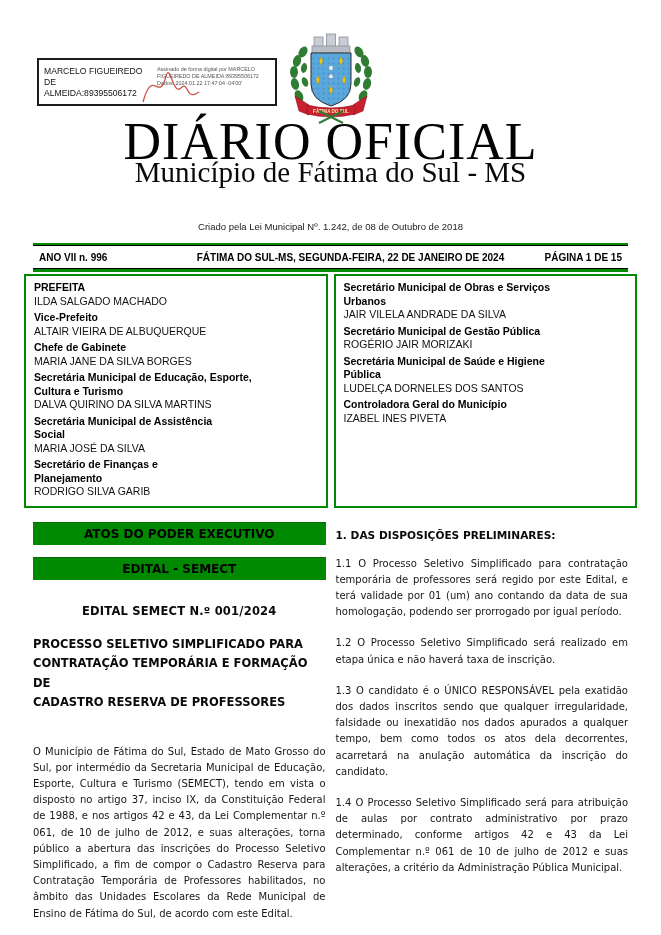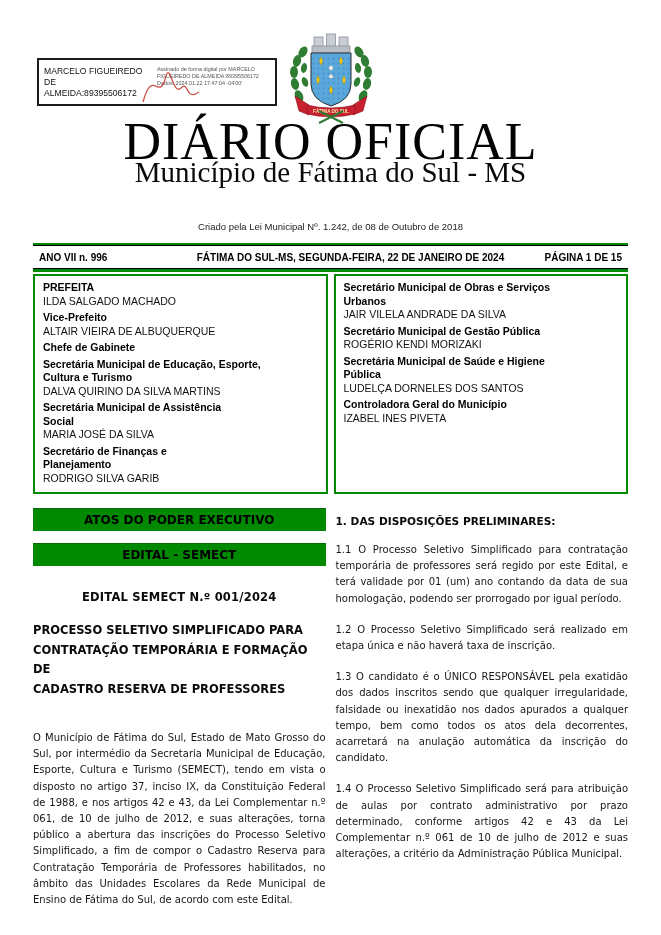--- a/index.html
+++ b/index.html
@@ -35,21 +35,21 @@
   .rule-g{height:2px;background:var(--green);}
   .rule-b{height:1px;background:#000;}
   .rule-g-thick{height:3px;background:var(--green);}
   .head-bar{display:flex;align-items:center;height:22px;
             font-weight:bold;font-size:10px;padding:8px 6px;}
   .hb-left{width:150px;text-align:left;}
   .hb-center{flex:1;text-align:center;}
   .hb-right{width:110px;text-align:right;}
 
   
-  .officials{margin:2px 33px 0;display:flex;gap:6px;}
+  .officials{margin:2px 24px 0;display:flex;gap:6px;}
   .obox{flex:1;border:2px solid var(--green);padding:5px 8px 4px;background:#fff;}
   .official{margin-bottom:3px;}
   .o-title{font-weight:bold;font-size:10.5px;line-height:13.5px;white-space:pre-line;}
   .o-name{font-size:10.5px;line-height:13.5px;color:#111;}
 
   
   .content{margin:14px 33px 0;display:flex;gap:10px;
            font-family:"DejaVu Sans",sans-serif;}
   .col{flex:1;min-width:0;}
   .banner{background:var(--green);color:#000;text-align:center;
@@ -166,20 +166,21 @@
       <div class="official">
         <div class="o-title">PREFEITA</div>
         <div class="o-name">ILDA SALGADO MACHADO</div>
       </div>
       <div class="official">
         <div class="o-title">Vice-Prefeito</div>
         <div class="o-name">ALTAIR VIEIRA DE ALBUQUERQUE</div>
       </div>
       <div class="official">
         <div class="o-title">Chefe de Gabinete</div>
+        <div class="o-name">MARIA JANE DA SILVA BORGES</div>
       </div>
       <div class="official">
         <div class="o-title">Secretária Municipal de Educação, Esporte,
 Cultura e Turismo</div>
         <div class="o-name">DALVA QUIRINO DA SILVA MARTINS</div>
       </div>
       <div class="official">
         <div class="o-title">Secretária Municipal de Assistência
 Social</div>
         <div class="o-name">MARIA JOSÉ DA SILVA</div>
@@ -191,21 +192,21 @@
       </div>
     </div>
     <div class="obox">
       <div class="official">
         <div class="o-title">Secretário Municipal de Obras e Serviços
 Urbanos</div>
         <div class="o-name">JAIR VILELA ANDRADE DA SILVA</div>
       </div>
       <div class="official">
         <div class="o-title">Secretário Municipal de Gestão Pública</div>
-        <div class="o-name">ROGÉRIO KENDI MORIZAKI</div>
+        <div class="o-name">ROGÉRIO JAIR MORIZAKI</div>
       </div>
       <div class="official">
         <div class="o-title">Secretária Municipal de Saúde e Higiene
 Pública</div>
         <div class="o-name">LUDELÇA DORNELES DOS SANTOS</div>
       </div>
       <div class="official">
         <div class="o-title">Controladora Geral do Município</div>
         <div class="o-name">IZABEL INES PIVETA</div>
       </div>

